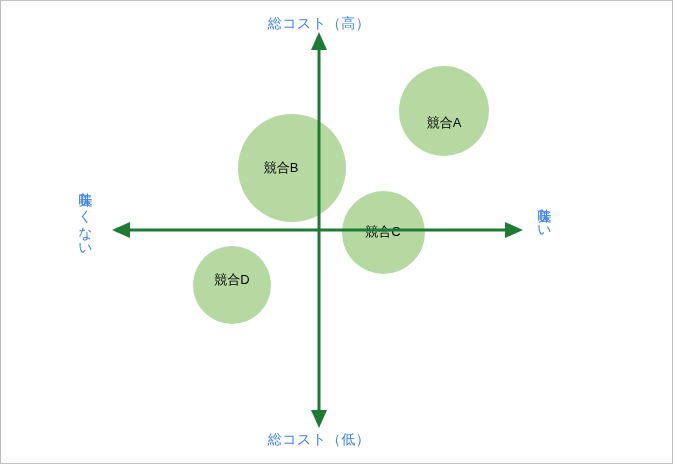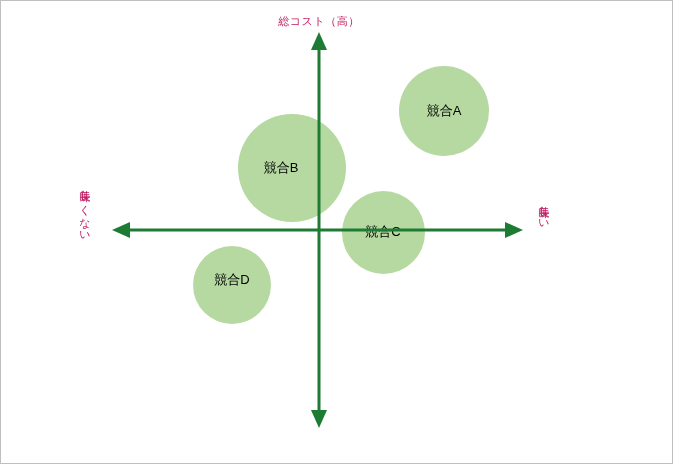--- a/index.html
+++ b/index.html
@@ -42,22 +42,22 @@
     font-size: 13px;
     color: #000000;
     white-space: nowrap;
     text-align: center;
     line-height: 1;
     letter-spacing: 0px;
   }
   .axis-label {
     position: absolute;
     z-index: 6;
-    font-size: 11px;
-    color: #be185d;
+    font-size: 14px;
+    color: #3b82f6;
     line-height: 1.18;
     white-space: nowrap;
   }
   .axis-label.vertical {
     writing-mode: vertical-rl;
     text-orientation: upright;
     white-space: nowrap;
     line-height: 1;
     letter-spacing: 1px;
   }
@@ -85,26 +85,27 @@
       <polygon points="318,427 310,409 326,409" fill="#1e7b34"></polygon>
     </g>
     <g>
       <line x1="120" y1="229" x2="513" y2="229" stroke="#1e7b34" stroke-width="3"></line>
       <polygon points="111,229 129,221 129,237" fill="#1e7b34"></polygon>
       <polygon points="522,229 504,221 504,237" fill="#1e7b34"></polygon>
     </g>
   </svg>
 
   <div id="bubble-labels-layer">
-      <div class="bubble-label" style="left: 383px; top: 103px; width: 120px;">競合A</div>
+      <div class="bubble-label" style="left: 383px; top: 115px; width: 120px;">競合A</div>
       <div class="bubble-label" style="left: 220px; top: 160px; width: 120px;">競合B</div>
       <div class="bubble-label" style="left: 322px; top: 224px; width: 120px;">競合C</div>
       <div class="bubble-label" style="left: 171px; top: 272px; width: 120px;">競合D</div>
     </div>
 
   <div class="axis-label horizontal" style="left:0; top:14px; width:636px;">総コスト（高）</div>
 
+  <div class="axis-label horizontal" style="left:0; top:430px; width:636px;">総コスト（低）</div>
 
   <div class="axis-label vertical" style="left:78px; top:180px;">美味しくない</div>
 
   <div class="axis-label vertical" style="left:537px; top:196px;">美味しい</div>
 
 </div>
 
 </body></html>

